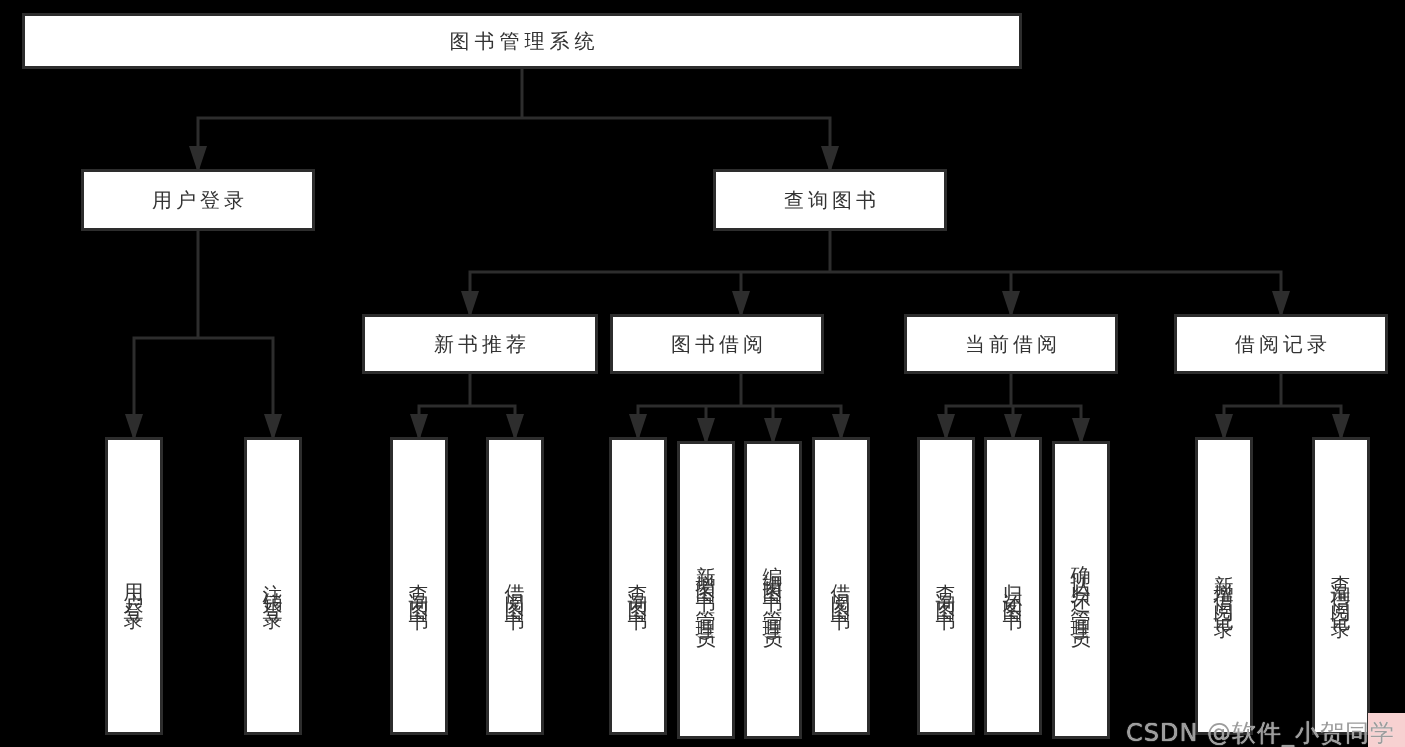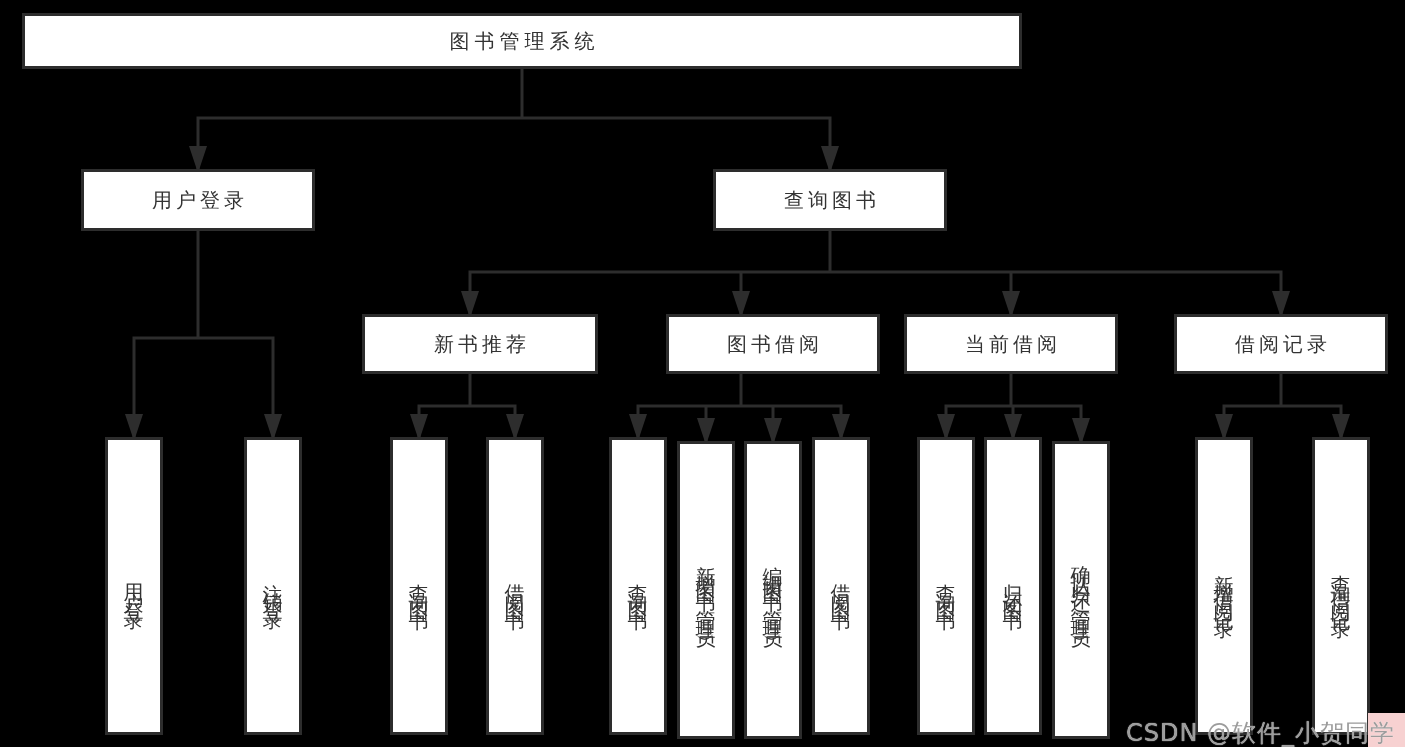--- a/index.html
+++ b/index.html
@@ -104,21 +104,21 @@
   <div class="node h-node" style="left:81px;top:169px;width:234px;height:62px">
     <span class="lbl">用户登录</span>
   </div>
   <div class="node h-node" style="left:713px;top:169px;width:234px;height:62px">
     <span class="lbl">查询图书</span>
   </div>
 
   <div class="node h-node" style="left:362px;top:314px;width:236px;height:60px">
     <span class="lbl">新书推荐</span>
   </div>
-  <div class="node h-node" style="left:666px;top:314px;width:214px;height:60px">
+  <div class="node h-node" style="left:610px;top:314px;width:214px;height:60px">
     <span class="lbl">图书借阅</span>
   </div>
   <div class="node h-node" style="left:904px;top:314px;width:214px;height:60px">
     <span class="lbl">当前借阅</span>
   </div>
   <div class="node h-node" style="left:1174px;top:314px;width:214px;height:60px">
     <span class="lbl">借阅记录</span>
   </div>
 
   <div class="node v-node" style="left:105px">

